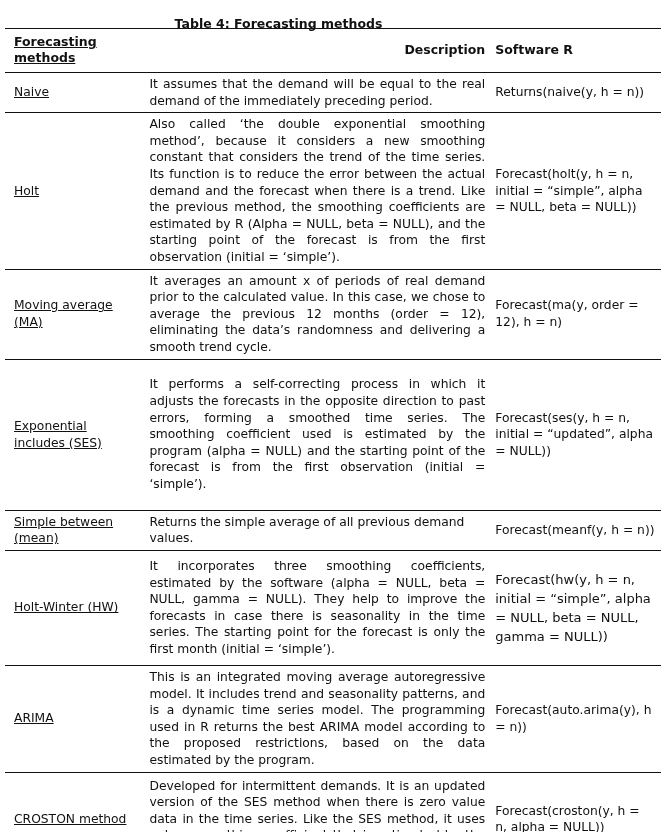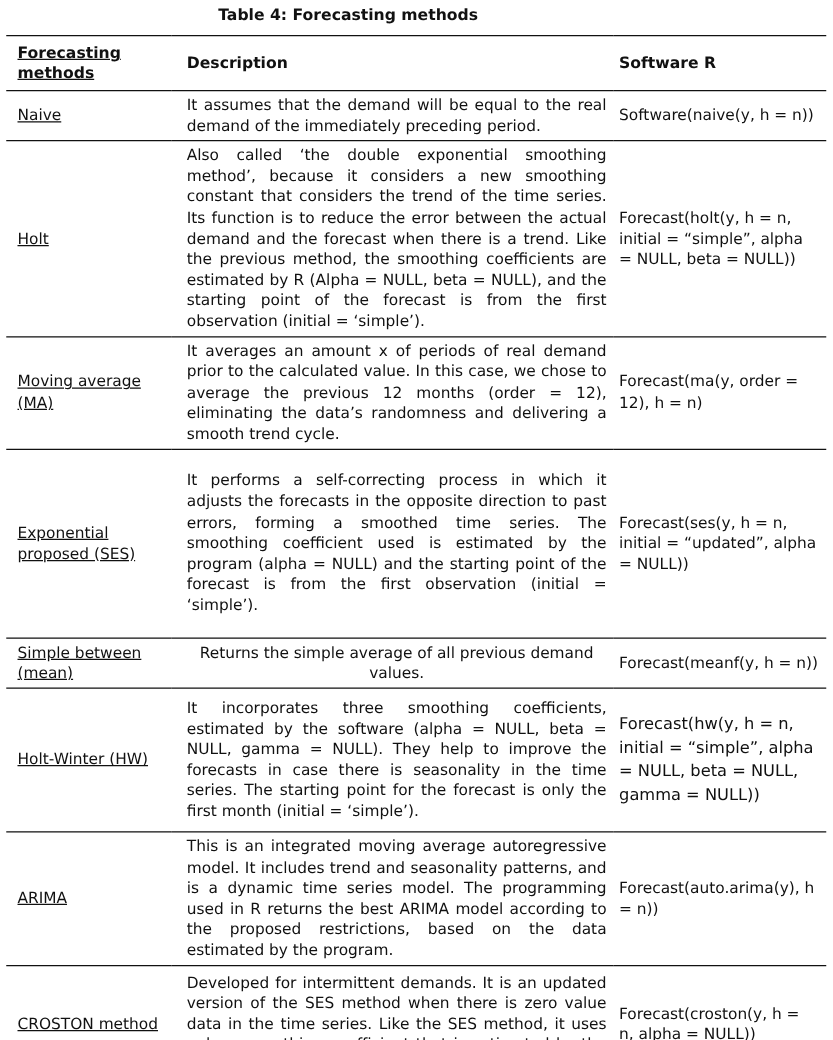--- a/index.html
+++ b/index.html
@@ -1,65 +1,65 @@
 <!DOCTYPE html>
 <html><head>
 <meta charset="utf-8">
 <style>
   html, body { margin: 0; padding: 0; background: #ffffff; }
   body { width: 666px; height: 832px; overflow: hidden; font-family: "DejaVu Sans", sans-serif; color: #111; }
-  .title { position: absolute; top: 4px; left: 0; width: 557px; text-align: center; font-weight: bold; font-size: 12.5px; }
+  .title { position: absolute; top: 16px; left: 0; width: 557px; text-align: center; font-weight: bold; font-size: 12.5px; }
   table { position: absolute; top: 28px; left: 5px; width: 656px; border-collapse: collapse; font-size: 12.3px; line-height: 16.6px; }
   th, td { vertical-align: middle; padding: 3px 6px 3px 6px; text-align: left; }
   th { font-weight: bold; font-size: 12.5px; line-height: 16px; padding-top: 5px; padding-bottom: 6px; }
   tr { border-bottom: 1.5px solid #111; }
   thead tr { border-top: 1.5px solid #111; }
   .c1 { width: 118px; padding-left: 9px; text-decoration: underline; }
   .c2 { width: 340px; text-align: justify; padding-left: 12px; padding-right: 6px; }
   .c3 { width: 160px; padding-left: 4px; }
   td.c2 { text-align: justify; }
   .big { font-size: 13px; line-height: 19px; }
 </style>
 </head>
 <body>
 
 <div class="title">Table 4: Forecasting methods</div>
 
 <table>
   <thead>
     <tr>
       <th class="c1">Forecasting methods</th>
-      <th class="c2" style="text-align:left">Description</th>
+      <th class="c2" style="text-align:right">Description</th>
       <th class="c3">Software R</th>
     </tr>
   </thead>
   <tbody>
     <tr style="height:24px">
       <td class="c1">Naive</td>
       <td class="c2">It assumes that the demand will be equal to the real demand of the immediately preceding period.</td>
-      <td class="c3">Software(naive(y, h = n))</td>
+      <td class="c3">Returns(naive(y, h = n))</td>
     </tr>
     <tr style="height:153px">
       <td class="c1">Holt</td>
       <td class="c2">Also called ‘the double exponential smoothing method’, because it considers a new smoothing constant that considers the trend of the time series. Its function is to reduce the error between the actual demand and the forecast when there is a trend. Like the previous method, the smoothing coefficients are estimated by R (Alpha = NULL, beta = NULL), and the starting point of the forecast is from the first observation (initial = ‘simple’).</td>
       <td class="c3">Forecast(holt(y, h = n, initial = “simple”, alpha = NULL, beta = NULL))</td>
     </tr>
     <tr style="height:62px">
       <td class="c1">Moving average (MA)</td>
       <td class="c2">It averages an amount x of periods of real demand prior to the calculated value. In this case, we chose to average the previous 12 months (order = 12), eliminating the data’s randomness and delivering a smooth trend cycle.</td>
       <td class="c3">Forecast(ma(y, order = 12), h = n)</td>
     </tr>
     <tr style="height:151px">
-      <td class="c1">Exponential proposed (SES)</td>
+      <td class="c1">Exponential includes (SES)</td>
       <td class="c2">It performs a self-correcting process in which it adjusts the forecasts in the opposite direction to past errors, forming a smoothed time series. The smoothing coefficient used is estimated by the program (alpha = NULL) and the starting point of the forecast is from the first observation (initial = ‘simple’).</td>
       <td class="c3">Forecast(ses(y, h = n, initial = “updated”, alpha = NULL))</td>
     </tr>
     <tr style="height:35px">
       <td class="c1">Simple between (mean)</td>
-      <td class="c2" style="text-align:center">Returns the simple average of all previous demand values.</td>
+      <td class="c2" style="text-align:left">Returns the simple average of all previous demand values.</td>
       <td class="c3">Forecast(meanf(y, h = n))</td>
     </tr>
     <tr style="height:115px">
       <td class="c1">Holt-Winter (HW)</td>
       <td class="c2">It incorporates three smoothing coefficients, estimated by the software (alpha = NULL, beta = NULL, gamma = NULL). They help to improve the forecasts in case there is seasonality in the time series. The starting point for the forecast is only the first month (initial = ‘simple’).</td>
       <td class="c3 big">Forecast(hw(y, h = n, initial = “simple”, alpha = NULL, beta = NULL, gamma = NULL))</td>
     </tr>
     <tr style="height:107px">
       <td class="c1">ARIMA</td>
       <td class="c2">This is an integrated moving average autoregressive model. It includes trend and seasonality patterns, and is a dynamic time series model. The programming used in R returns the best ARIMA model according to the proposed restrictions, based on the data estimated by the program.</td>

